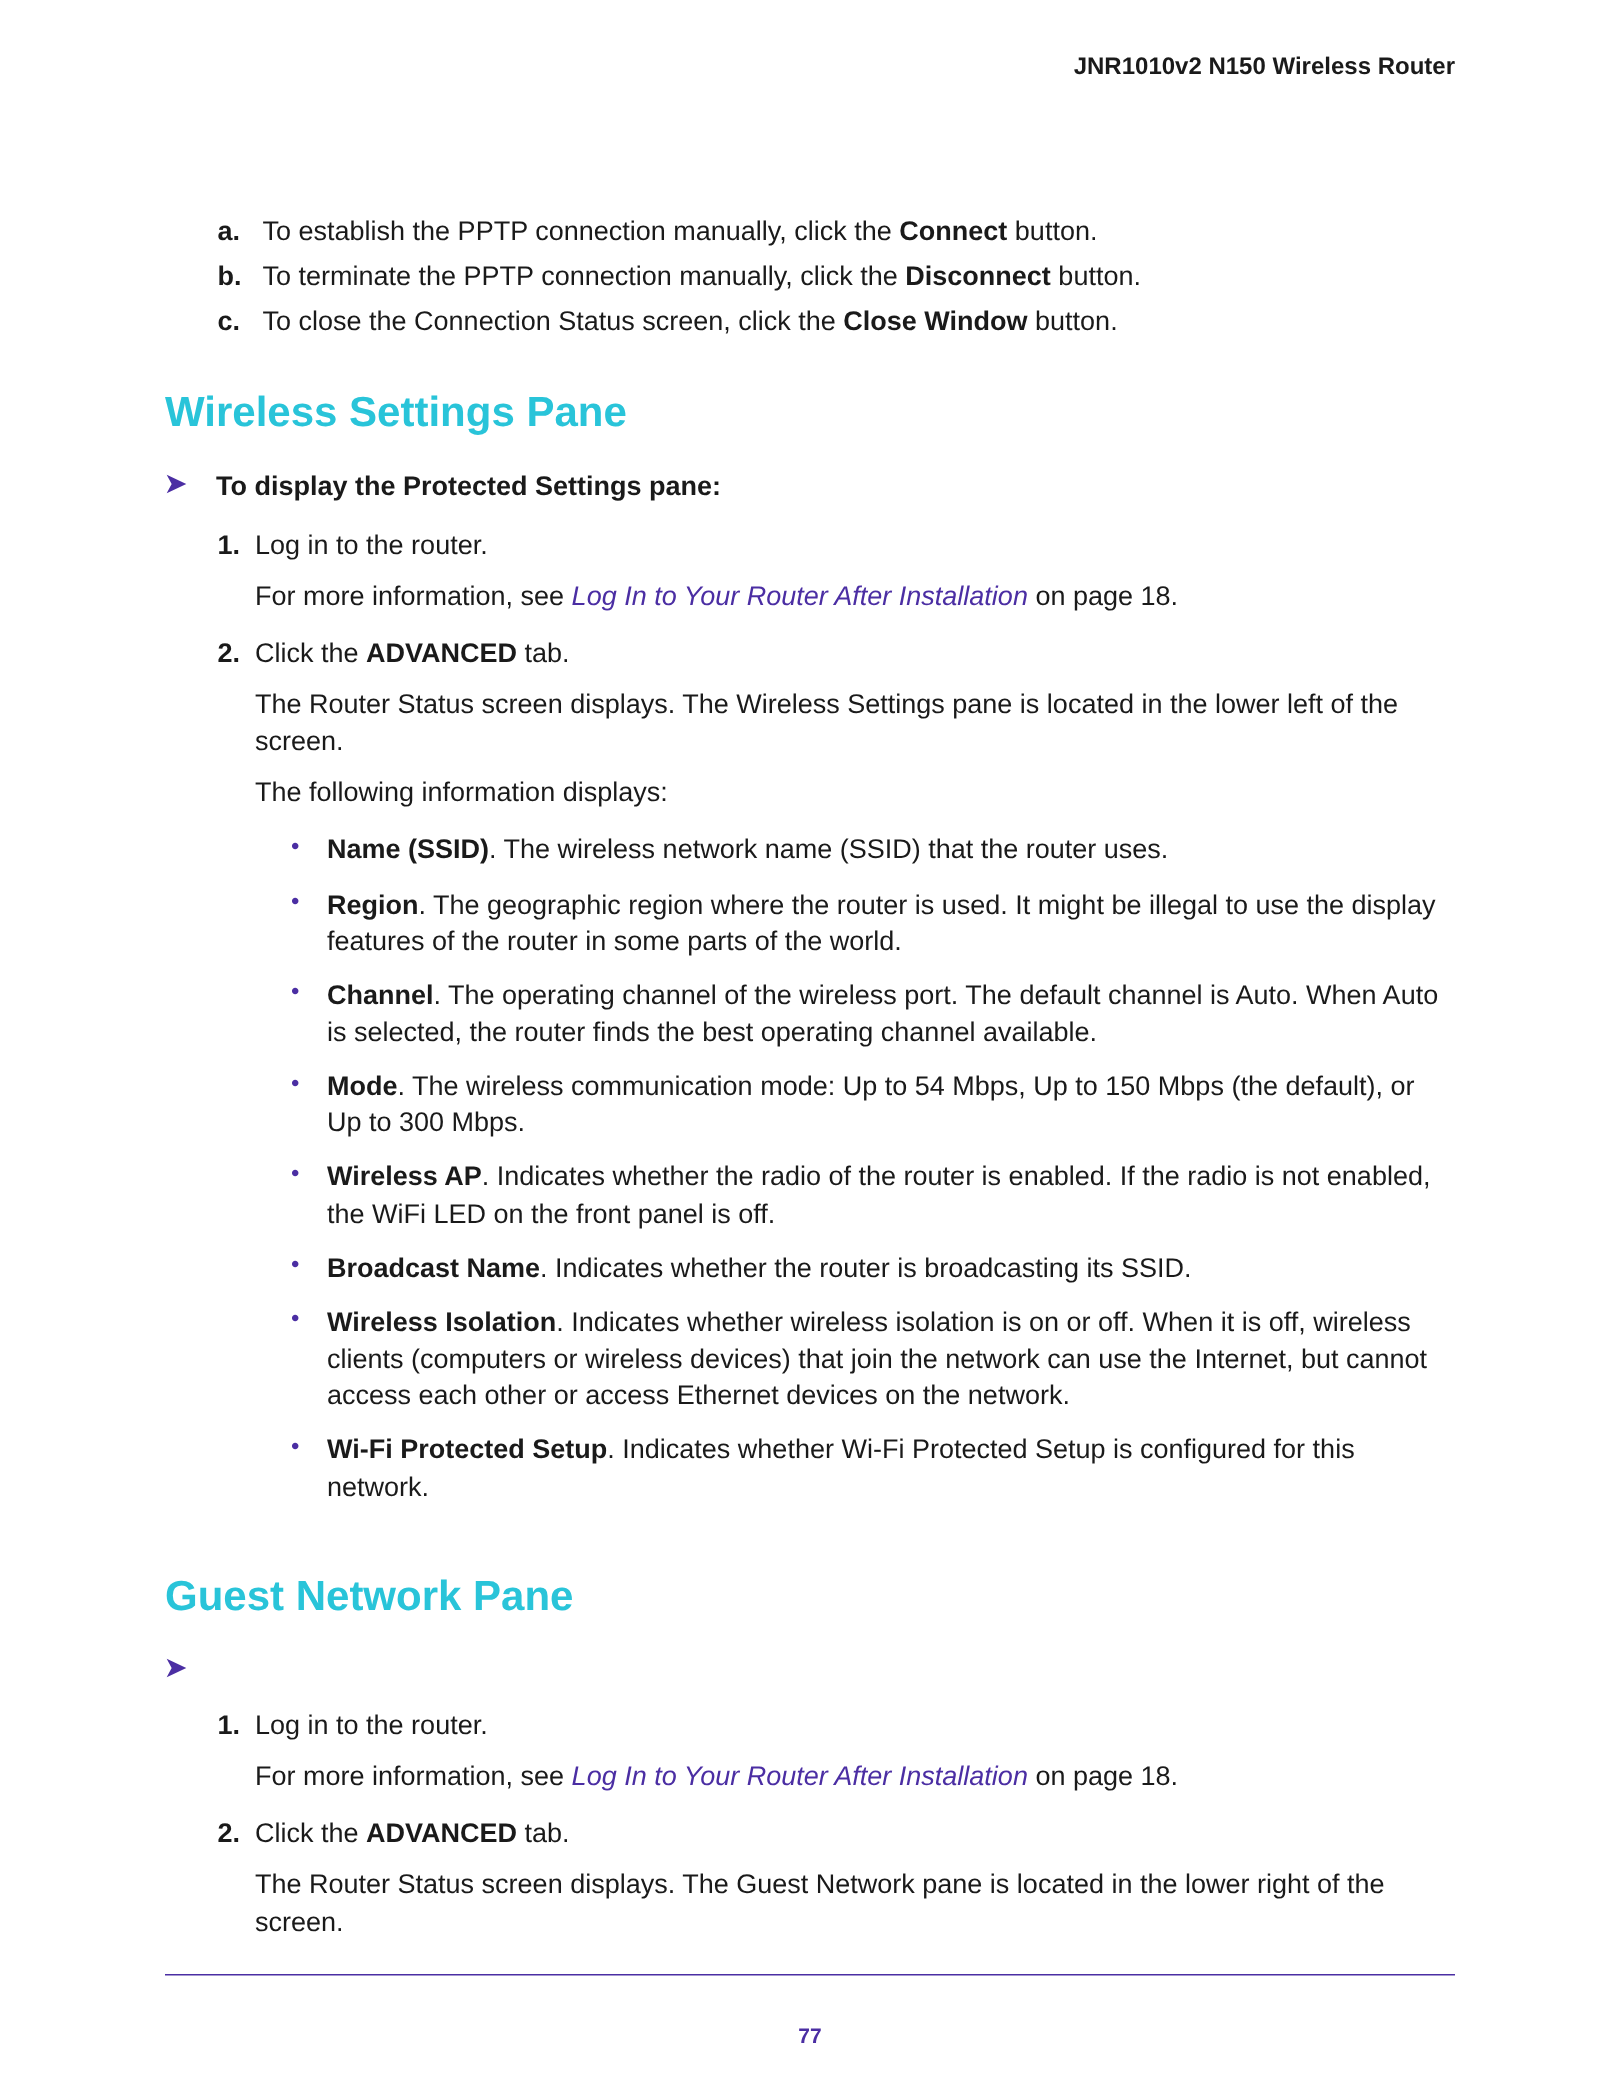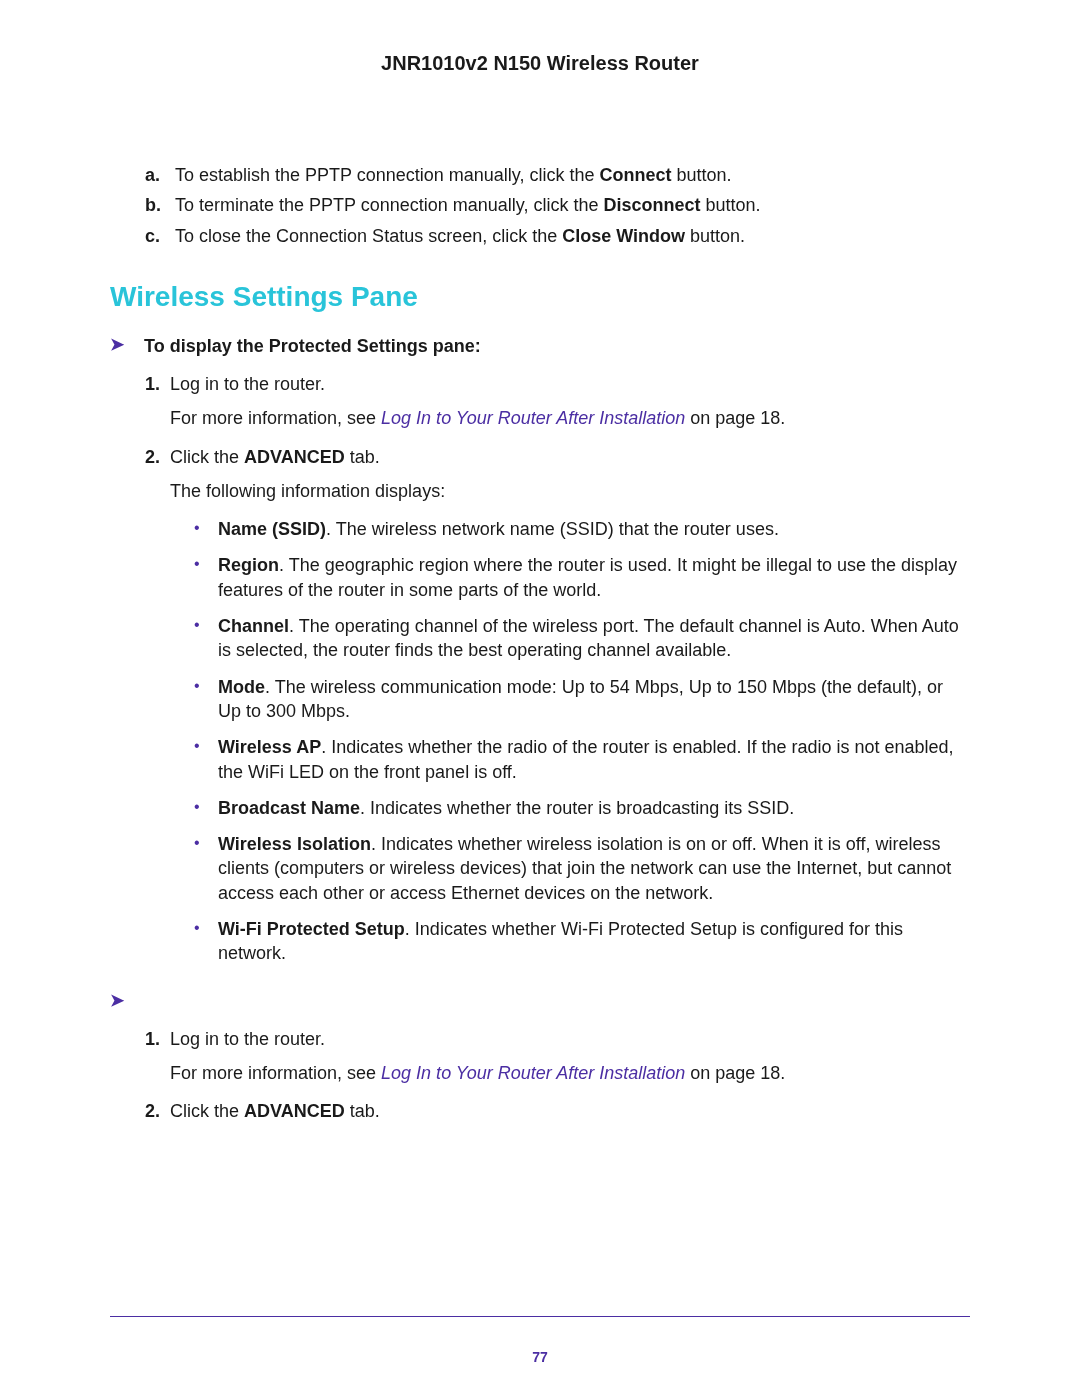--- a/index.html
+++ b/index.html
@@ -13,25 +13,24 @@
     width: 1080px;
     min-height: 1397px;
     margin: 0 auto;
     box-sizing: border-box;
     padding: 34px 110px 30px 110px;
     position: relative;
     font-size: 18px;
     line-height: 1.35;
   }
   .product-header {
-    text-align: center;
-    font-weight: bold;
-    font-size: 20px;
+    text-align: right;
+    font-weight: bold;
+    font-size: 16px;
     margin-bottom: 86px;
-    margin-top: 16px;
   }
   .intro-line {
     margin: 0 0 14px 35px;
   }
   .abc-list {
     margin: 0 0 20px 35px;
   }
   .abc-item {
     display: flex;
     margin: 6px 0;
@@ -143,20 +142,21 @@
         </div>
       </div>
     </div>
 
     <div class="num-item">
       <div class="num-label">2.</div>
       <div class="num-body">
         <div>
           <span>Click the </span><span class="bold">ADVANCED</span><span> tab.</span>
         </div>
+        <div class="sub-para">The Router Status screen displays. The Wireless Settings pane is located in the lower left of the screen.</div>
         <div class="sub-para">The following information displays:</div>
 
         <div class="bullet-list">
           <div class="bullet-item">
               <div class="bullet-dot">•</div>
               <div class="bullet-body"><span class="bold">Name (SSID)</span><span>. The wireless network name (SSID) that the router uses.</span></div>
             </div>
           <div class="bullet-item">
               <div class="bullet-dot">•</div>
               <div class="bullet-body"><span class="bold">Region</span><span>. The geographic region where the router is used. It might be illegal to use the display features of the router in some parts of the world.</span></div>
@@ -183,20 +183,21 @@
             </div>
           <div class="bullet-item">
               <div class="bullet-dot">•</div>
               <div class="bullet-body"><span class="bold">Wi-Fi Protected Setup</span><span>. Indicates whether Wi-Fi Protected Setup is configured for this network.</span></div>
             </div>
         </div>
       </div>
     </div>
   </div>
 
+  <div class="h2">Guest Network Pane</div>
 
   <div class="proc-heading">
     <span class="arrow">➤</span>
   </div>
 
   <div class="num-list">
     <div class="num-item">
       <div class="num-label">1.</div>
       <div class="num-body">
         <div>Log in to the router.</div>
@@ -204,20 +205,21 @@
           <span>For more information, see </span><span class="link">Log In to Your Router After Installation</span><span> on page 18.</span>
         </div>
       </div>
     </div>
     <div class="num-item">
       <div class="num-label">2.</div>
       <div class="num-body">
         <div>
           <span>Click the </span><span class="bold">ADVANCED</span><span> tab.</span>
         </div>
+        <div class="sub-para">The Router Status screen displays. The Guest Network pane is located in the lower right of the screen.</div>
       </div>
     </div>
   </div>
 
   <div class="footer-rule"></div>
   <div class="footer">
     <span class="pagenum">77</span>
   </div>
 </div>
 

